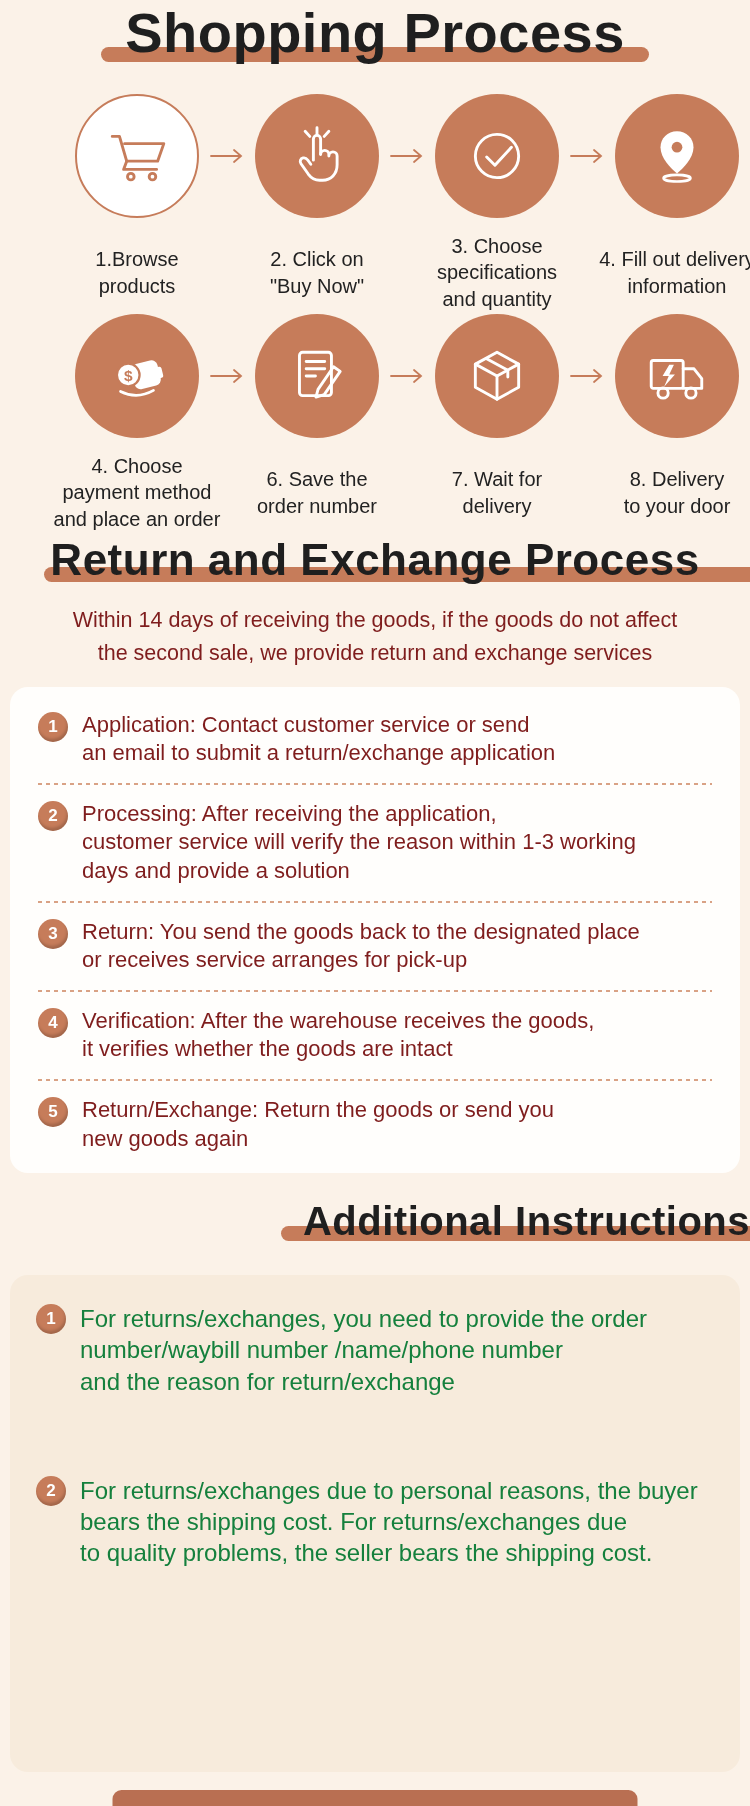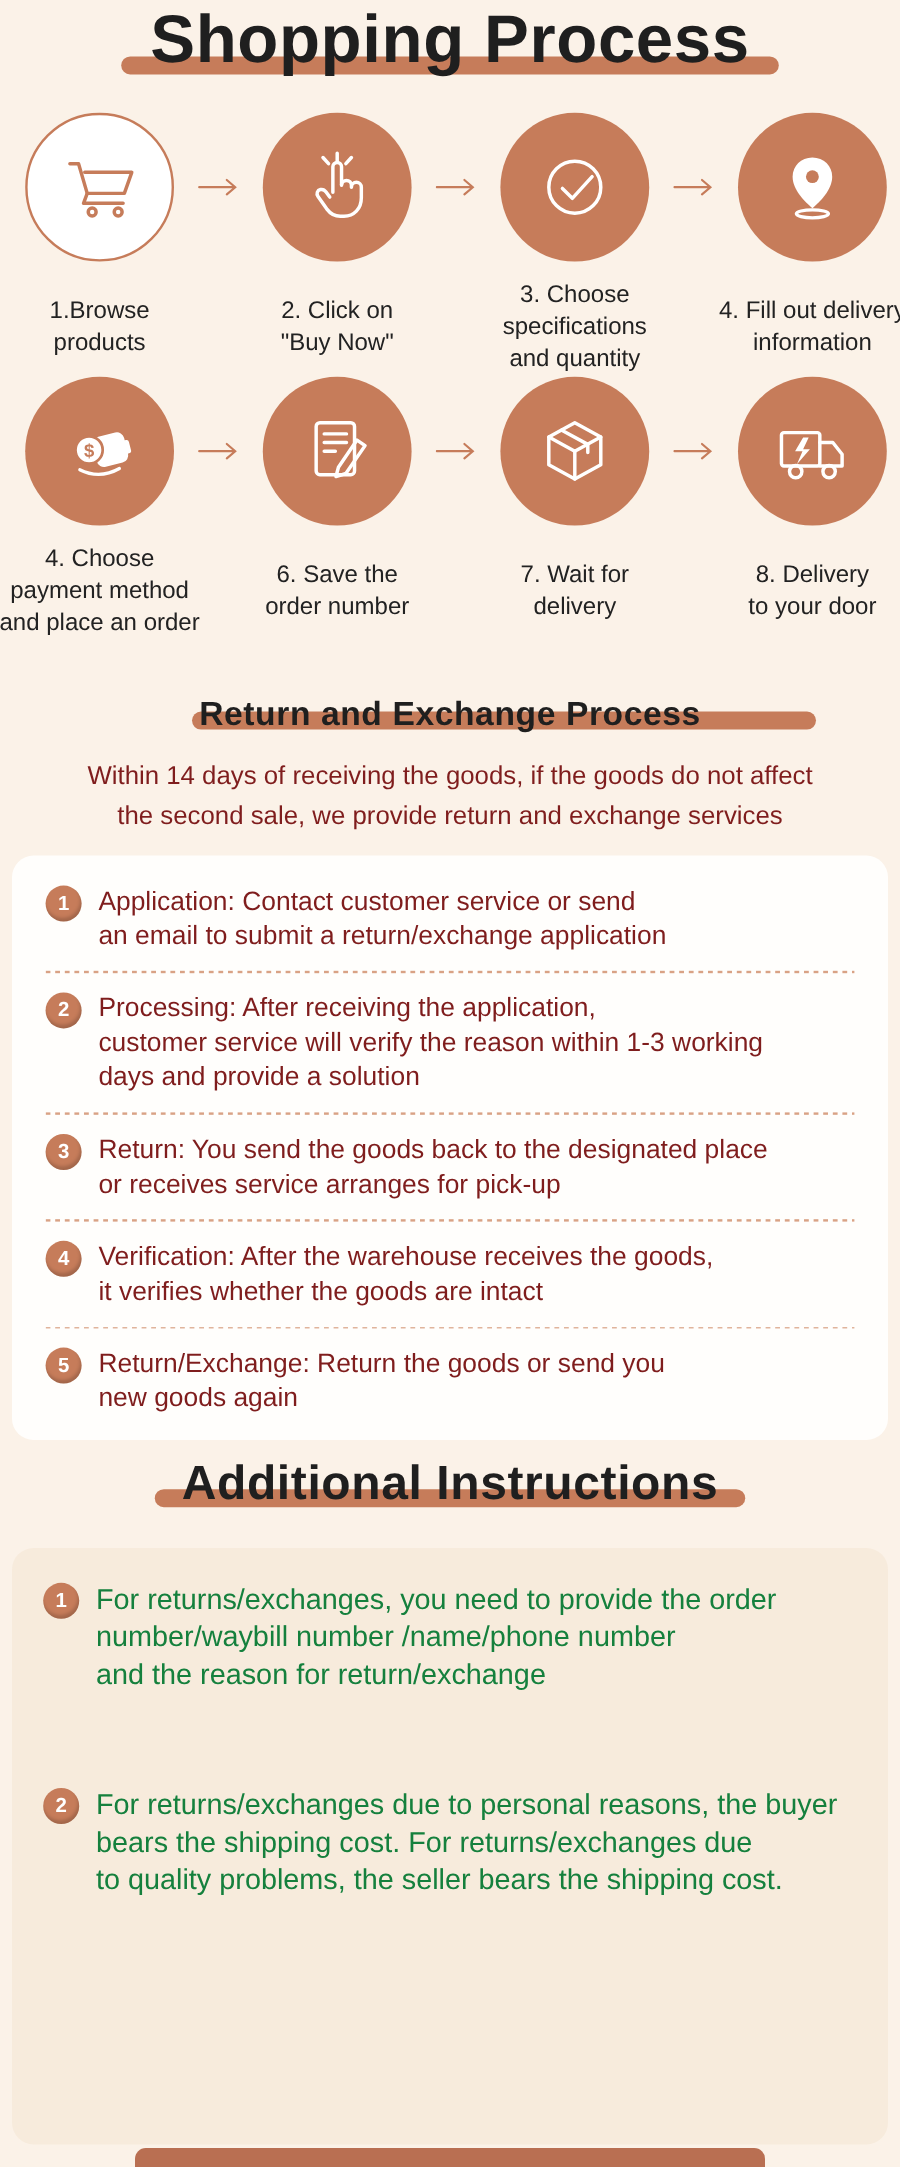--- a/index.html
+++ b/index.html
@@ -22,29 +22,29 @@
     font-weight:700; line-height:1.1; letter-spacing:.5px;
   }
   .title-bar {
     position:absolute; bottom:2px; height:15px;
     background:#c67c5a; border-radius:9px; z-index:0;
   }
   #shopping-title { margin-top:2px; padding-bottom:6px; }
   #shopping-title .title-text { font-size:56px; }
   #shopping-title .title-bar { left:-24px; right:-24px; }
   #return-title { margin-top:2px; padding-bottom:6px; }
-  #return-title .title-text { font-size:28px;margin-top:44px; }
+  #return-title .title-text { font-size:44px; }
   #return-title .title-bar { left:-6px; right:-96px; }
-  #additional-title { margin-top:14px; padding-bottom:6px; }
+  #additional-title { margin-top:26px; padding-bottom:6px;text-align:right; }
   #additional-title .title-text { font-size:40px; }
   #additional-title .title-bar { left:-22px; right:-22px; }
 
   
   .steps {
-    display:flex; justify-content:space-between; align-items:flex-start;
+    display:flex; justify-content:flex-end; align-items:flex-start;
     padding-left:10px; margin-top:24px;
   }
   .steps.second { margin-top:0; }
   .step { width:146px; display:flex; flex-direction:column; align-items:center; flex:none; }
   .step-circle {
     width:124px; height:124px; border-radius:50%;
     background:#c67c5a; color:#ffffff;
     display:flex; align-items:center; justify-content:center;
   }
   .step-circle.light { background:#ffffff; border:2px solid #c67c5a; color:#c67c5a; }

